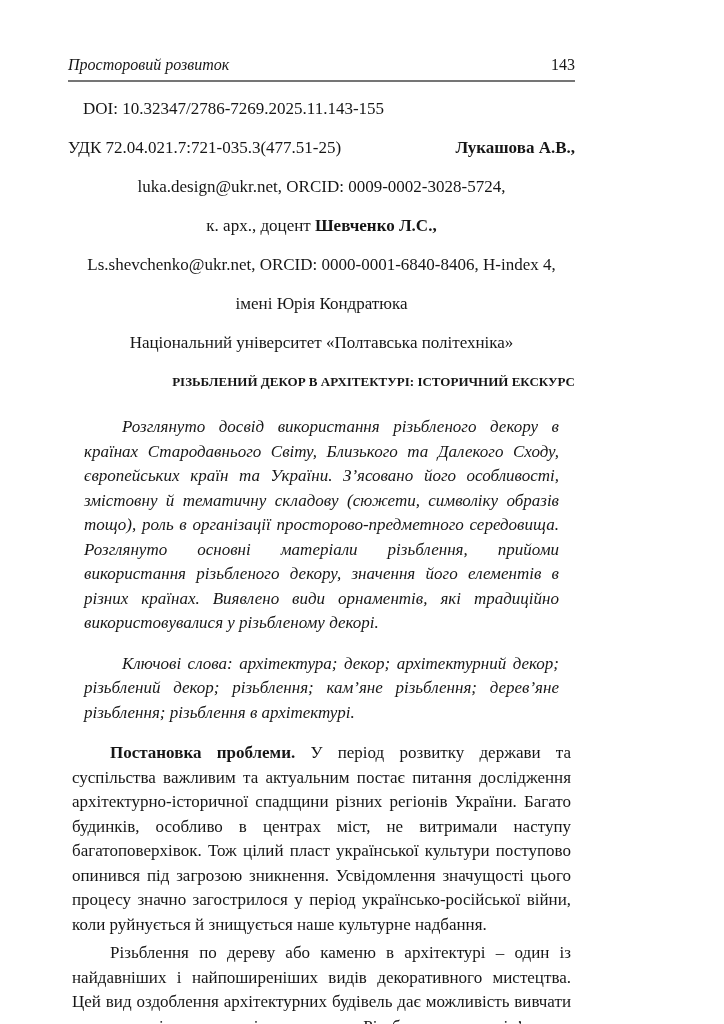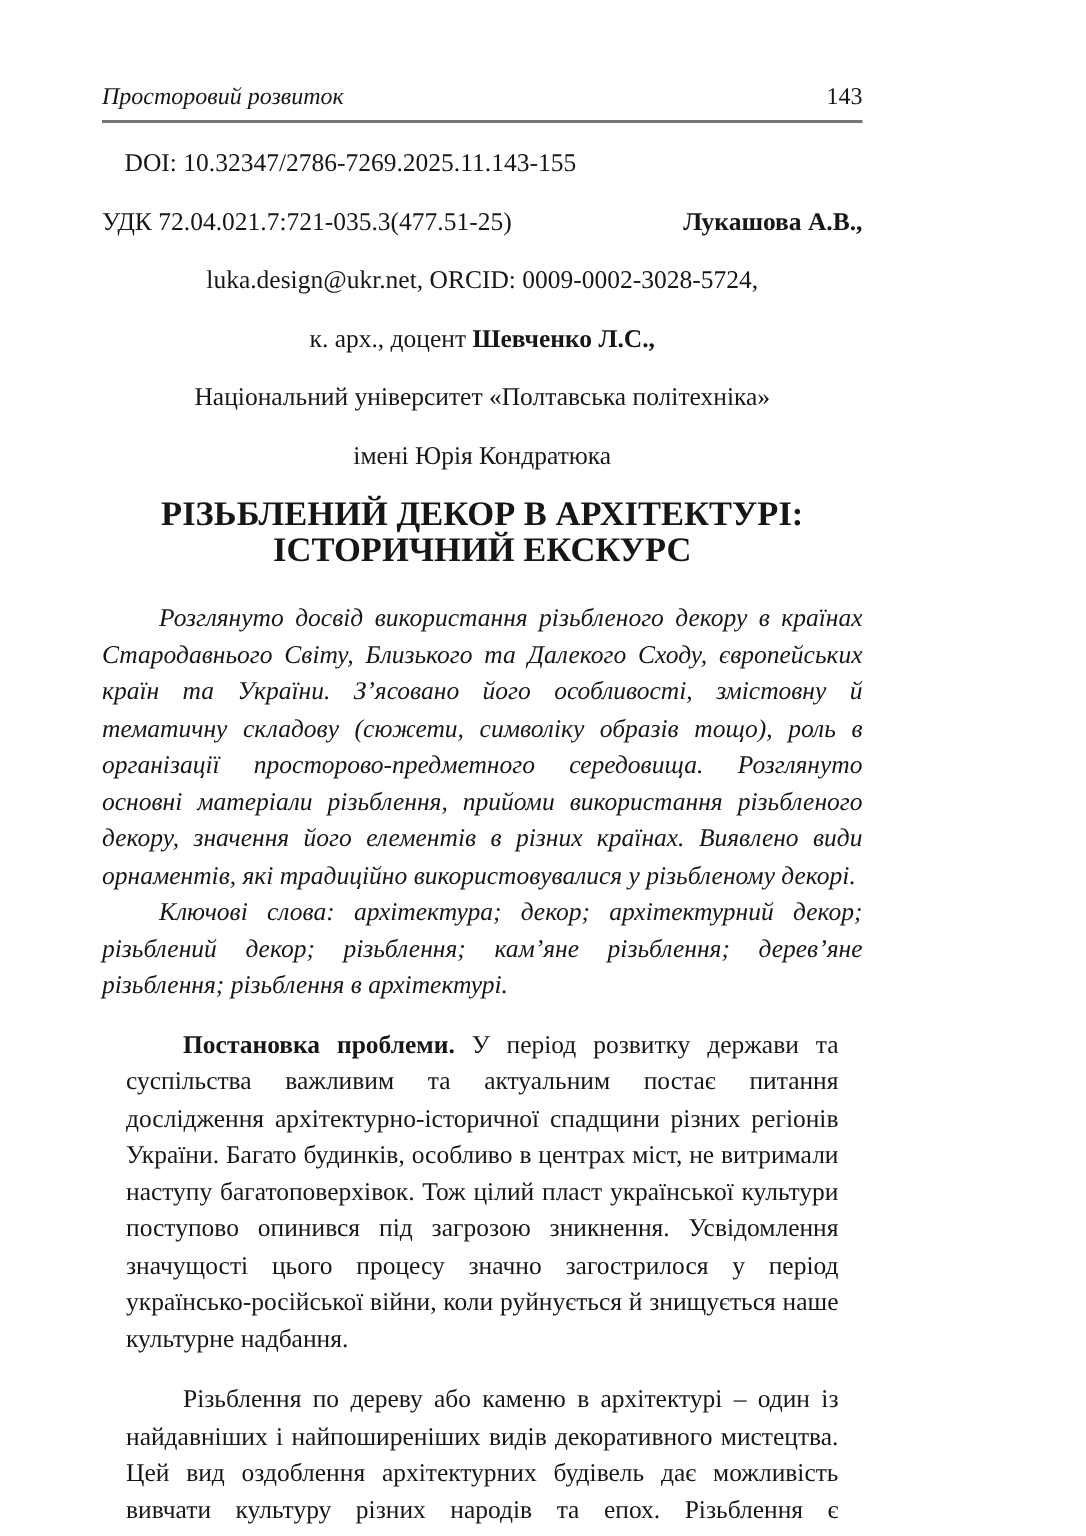--- a/index.html
+++ b/index.html
@@ -35,35 +35,35 @@
   .meta p { margin: 15px; line-height: 24px; }
   .udk-row {
     display: flex;
     justify-content: space-between;
     align-items: flex-start;
     line-height: 24px;
   }
   .bold { font-weight: bold; }
   .right { text-align: center; }
   .title {
-    font-size: 23px;
+    font-size: 13px;
     font-weight: bold;
-    text-align: center;
+    text-align: right;
     margin: 7px 0 21px 0;
     line-height: 24px;
   }
   .abstract {
-    margin: 0;
+    margin: 16px;
     font-style: italic;
     text-align: justify;
     text-indent: 38px;
     line-height: 24.5px;
   }
   .body-par {
-    margin: 16px;
+    margin: 4px;
     text-align: justify;
     text-indent: 38px;
     line-height: 24.5px;
   }
   .body-par.first { margin-top: 15px; }
   .bullet-gap {
     display: inline-block;
     width: 30px;
   }
 </style>
@@ -80,22 +80,23 @@
   <div class="rule"></div>
 
   <div class="meta">
     <p>DOI: 10.32347/2786-7269.2025.11.143-155</p>
     <div class="udk-row">
       <span>УДК 72.04.021.7:721-035.3(477.51-25)</span>
       <span class="bold">Лукашова А.В.,</span>
     </div>
     <p class="right">luka.design@ukr.net, ORCID: 0009-0002-3028-5724,</p>
     <p class="right"><span>к. арх., доцент </span><span class="bold">Шевченко Л.С.,</span></p>
+    <p class="right">Ls.shevchenko@ukr.net, ORCID: 0000-0001-6840-8406, H-index 4,</p>
+    <p class="right">імені Юрія Кондратюка</p>
     <p class="right">Національний університет «Полтавська політехніка»</p>
-    <p class="right">імені Юрія Кондратюка</p>
   </div>
 
   <h1 class="title">РІЗЬБЛЕНИЙ ДЕКОР В АРХІТЕКТУРІ: ІСТОРИЧНИЙ ЕКСКУРС</h1>
 
   <p class="abstract">Розглянуто досвід використання різьбленого декору в країнах Стародавнього Світу, Близького та Далекого Сходу, європейських країн та України. З’ясовано його особливості, змістовну й тематичну складову (сюжети, символіку образів тощо), роль в організації просторово-предметного середовища. Розглянуто основні матеріали різьблення, прийоми використання різьбленого декору, значення його елементів в різних країнах. Виявлено види орнаментів, які традиційно використовувалися у різьбленому декорі.</p>
 
   <p class="abstract"><span>Ключові слова:</span><span> архітектура; декор; архітектурний декор; різьблений декор; різьблення; кам’яне різьблення; дерев’яне різьблення; різьблення в архітектурі.</span></p>
 
   <p class="body-par first"><span class="bold">Постановка проблеми.</span><span> У період розвитку держави та суспільства важливим та актуальним постає питання дослідження архітектурно-історичної спадщини різних регіонів України. Багато будинків, особливо в центрах міст, не витримали наступу багатоповерхівок. Тож цілий пласт української культури поступово опинився під загрозою зникнення. Усвідомлення значущості цього процесу значно загострилося у період українсько-російської війни, коли руйнується й знищується наше культурне надбання.</span></p>
 

